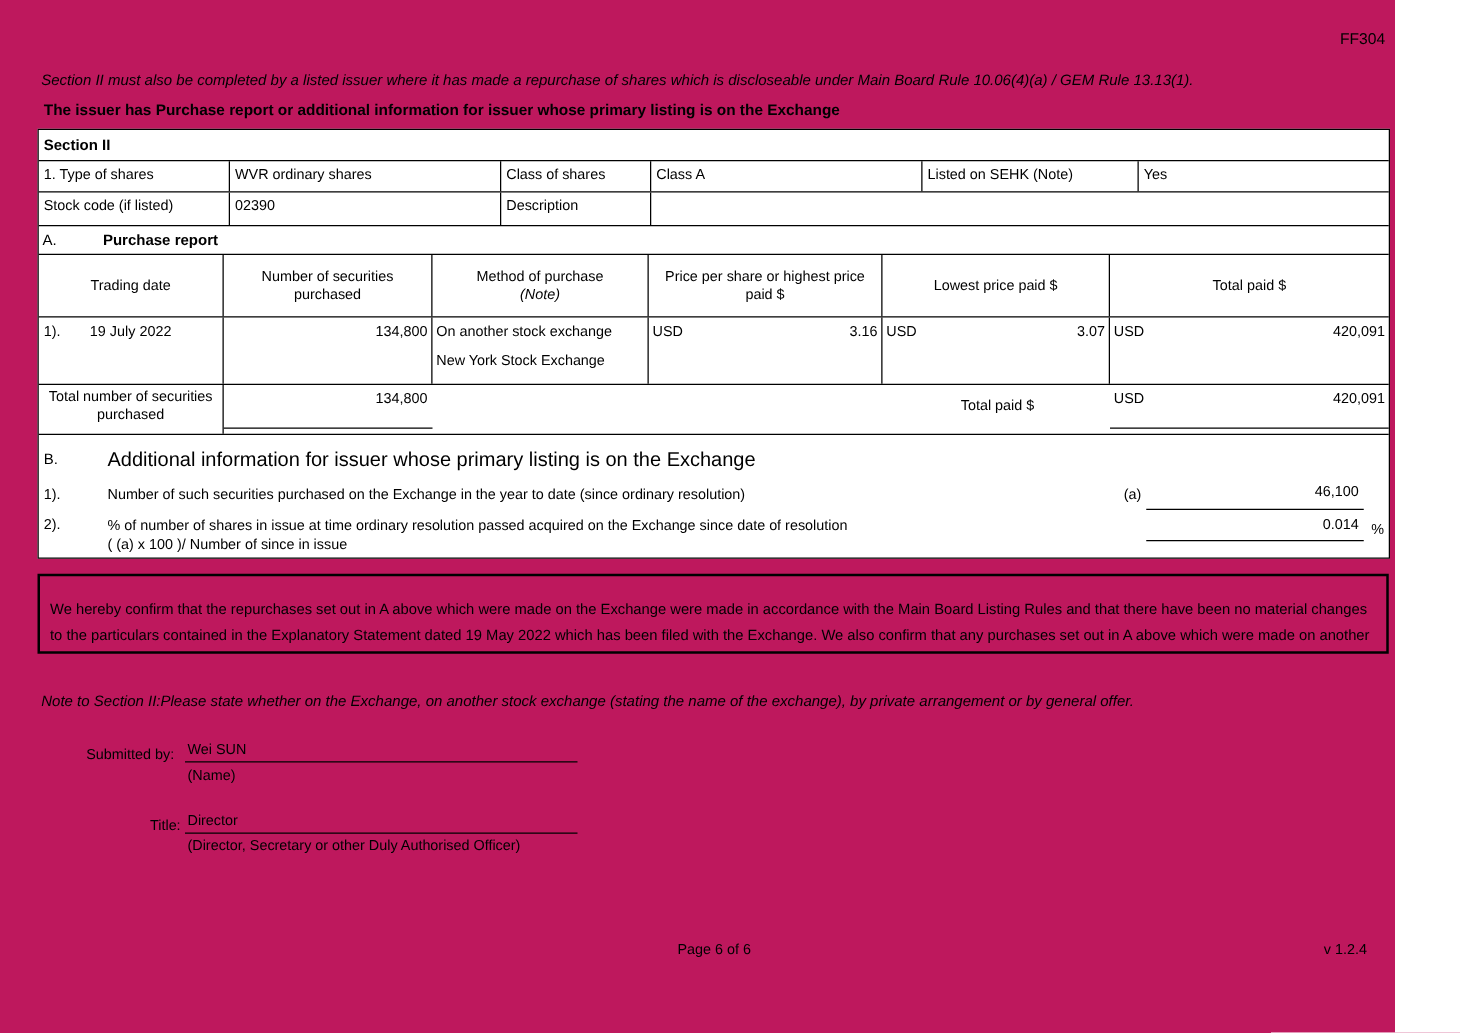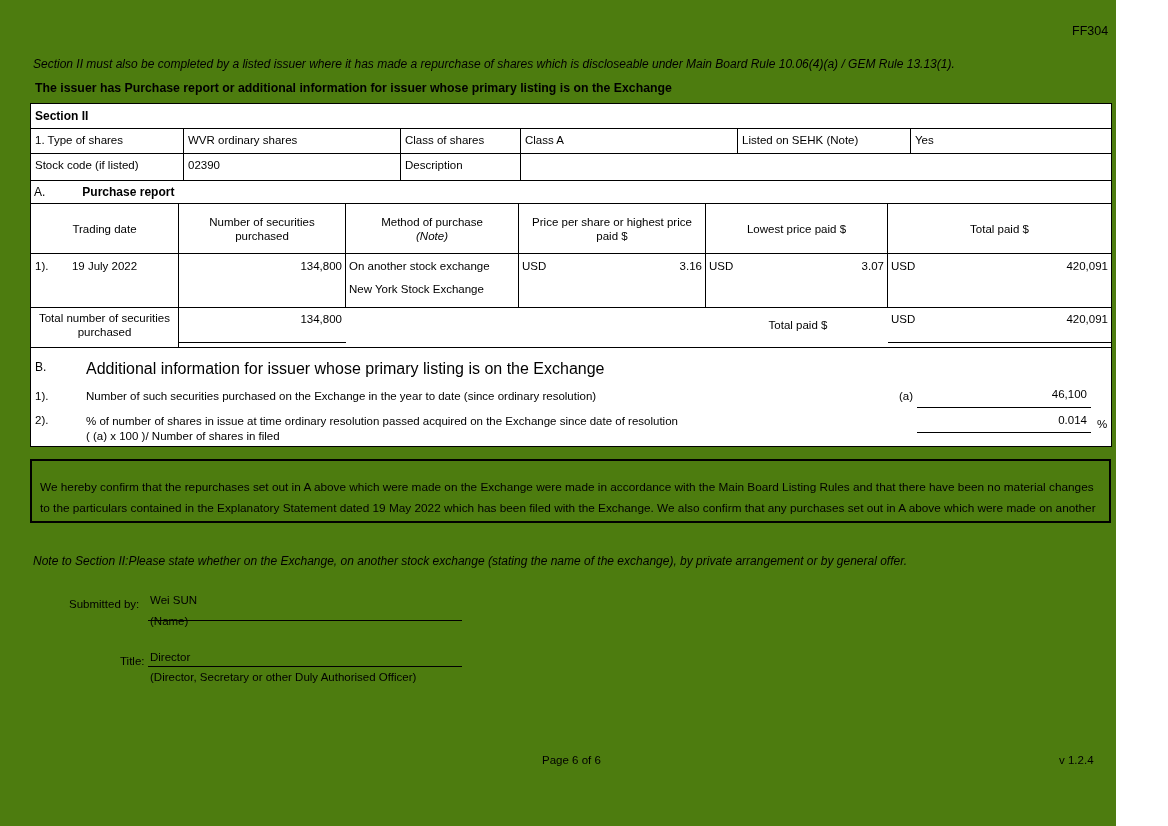--- a/index.html
+++ b/index.html
@@ -1,21 +1,21 @@
 <!DOCTYPE html>
 <html><head>
 <meta charset="utf-8">
 <style>
   * { box-sizing: border-box; margin: 0; padding: 0; }
   html,body { background:#fff; }
   .page {
     position: relative;
     width: 1116px;
     height: 826px;
-    background: #4d7c0f;
+    background: #be185d;
     color: #000000;
     font-family: "Liberation Sans", "DejaVu Sans", sans-serif;
     font-size: 11.5px;
     overflow: hidden;
   }
   .abs { position: absolute; }
 
   .ff-code   { top:24px; left:1072px; font-size:12.5px; }
   .intro     { top:57px; left:33px;  font-size:12px; font-style:italic; white-space:nowrap; }
   .heading   { top:81px; left:35px;  font-size:12.3px; font-weight:bold; white-space:nowrap; }
@@ -78,21 +78,21 @@
   .confirm-box { top:459px; left:30px; width:1081px; height:64px; border:2px solid #000;
                  padding:16px 8px 0; line-height:21px; font-size:11.8px; overflow:hidden; }
 
   
   .note-line { top:554px; left:33px; font-style:italic; font-size:12px; white-space:nowrap; }
   .note-text { }
 
   
   .sub-label   { top:598px; left:69px; }
   .sub-value   { top:594px; left:148px; width:314px; border-bottom:1px solid #000;
-                 padding:0 2px 14px; }
+                 padding:0 2px 3px; }
   .sub-caption { top:615px; left:150px; }
   .title-label   { top:655px; left:120px; }
   .title-value   { top:651px; left:148px; width:314px; border-bottom:1px solid #000;
                    padding:0 2px 3px; }
   .title-caption { top:671px; left:150px; }
 
   
   .footer-page    { top:754px; left:542px; }
   .footer-version { top:754px; left:1059px; }
 </style>
@@ -186,21 +186,21 @@
       <span class="b-title">Additional information for issuer whose primary listing is on the Exchange</span>
 
       <span class="b-i1-idx">1).</span>
       <span class="b-i1-text">Number of such securities purchased on the Exchange in the year to date (since ordinary resolution)</span>
       <span class="b-i1-ref">(a)</span>
       <span class="b-i1-val">46,100</span>
 
       <span class="b-i2-idx">2).</span>
       <span class="b-i2-text">
         <span>% of number of shares in issue at time ordinary resolution passed acquired on the Exchange since date of resolution</span><br>
-        <span>( (a) x 100 )/ Number of shares in filed</span>
+        <span>( (a) x 100 )/ Number of since in issue</span>
       </span>
       <span class="b-i2-val">0.014</span>
       <span class="b-i2-unit">%</span>
     </div>
   </div>
 
   <div class="abs confirm-box">We hereby confirm that the repurchases set out in A above which were made on the Exchange were made in accordance with the Main Board Listing Rules and that there have been no material changes to the particulars contained in the Explanatory Statement dated 19 May 2022 which has been filed with the Exchange. We also confirm that any purchases set out in A above which were made on another stock exchange were made in accordance with the domestic rules applying to purchases made on that other exchange.</div>
 
   <div class="abs note-line">
     <span>Note to Section II:</span><span class="note-text">Please state whether on the Exchange, on another stock exchange (stating the name of the exchange), by private arrangement or by general offer.</span>

